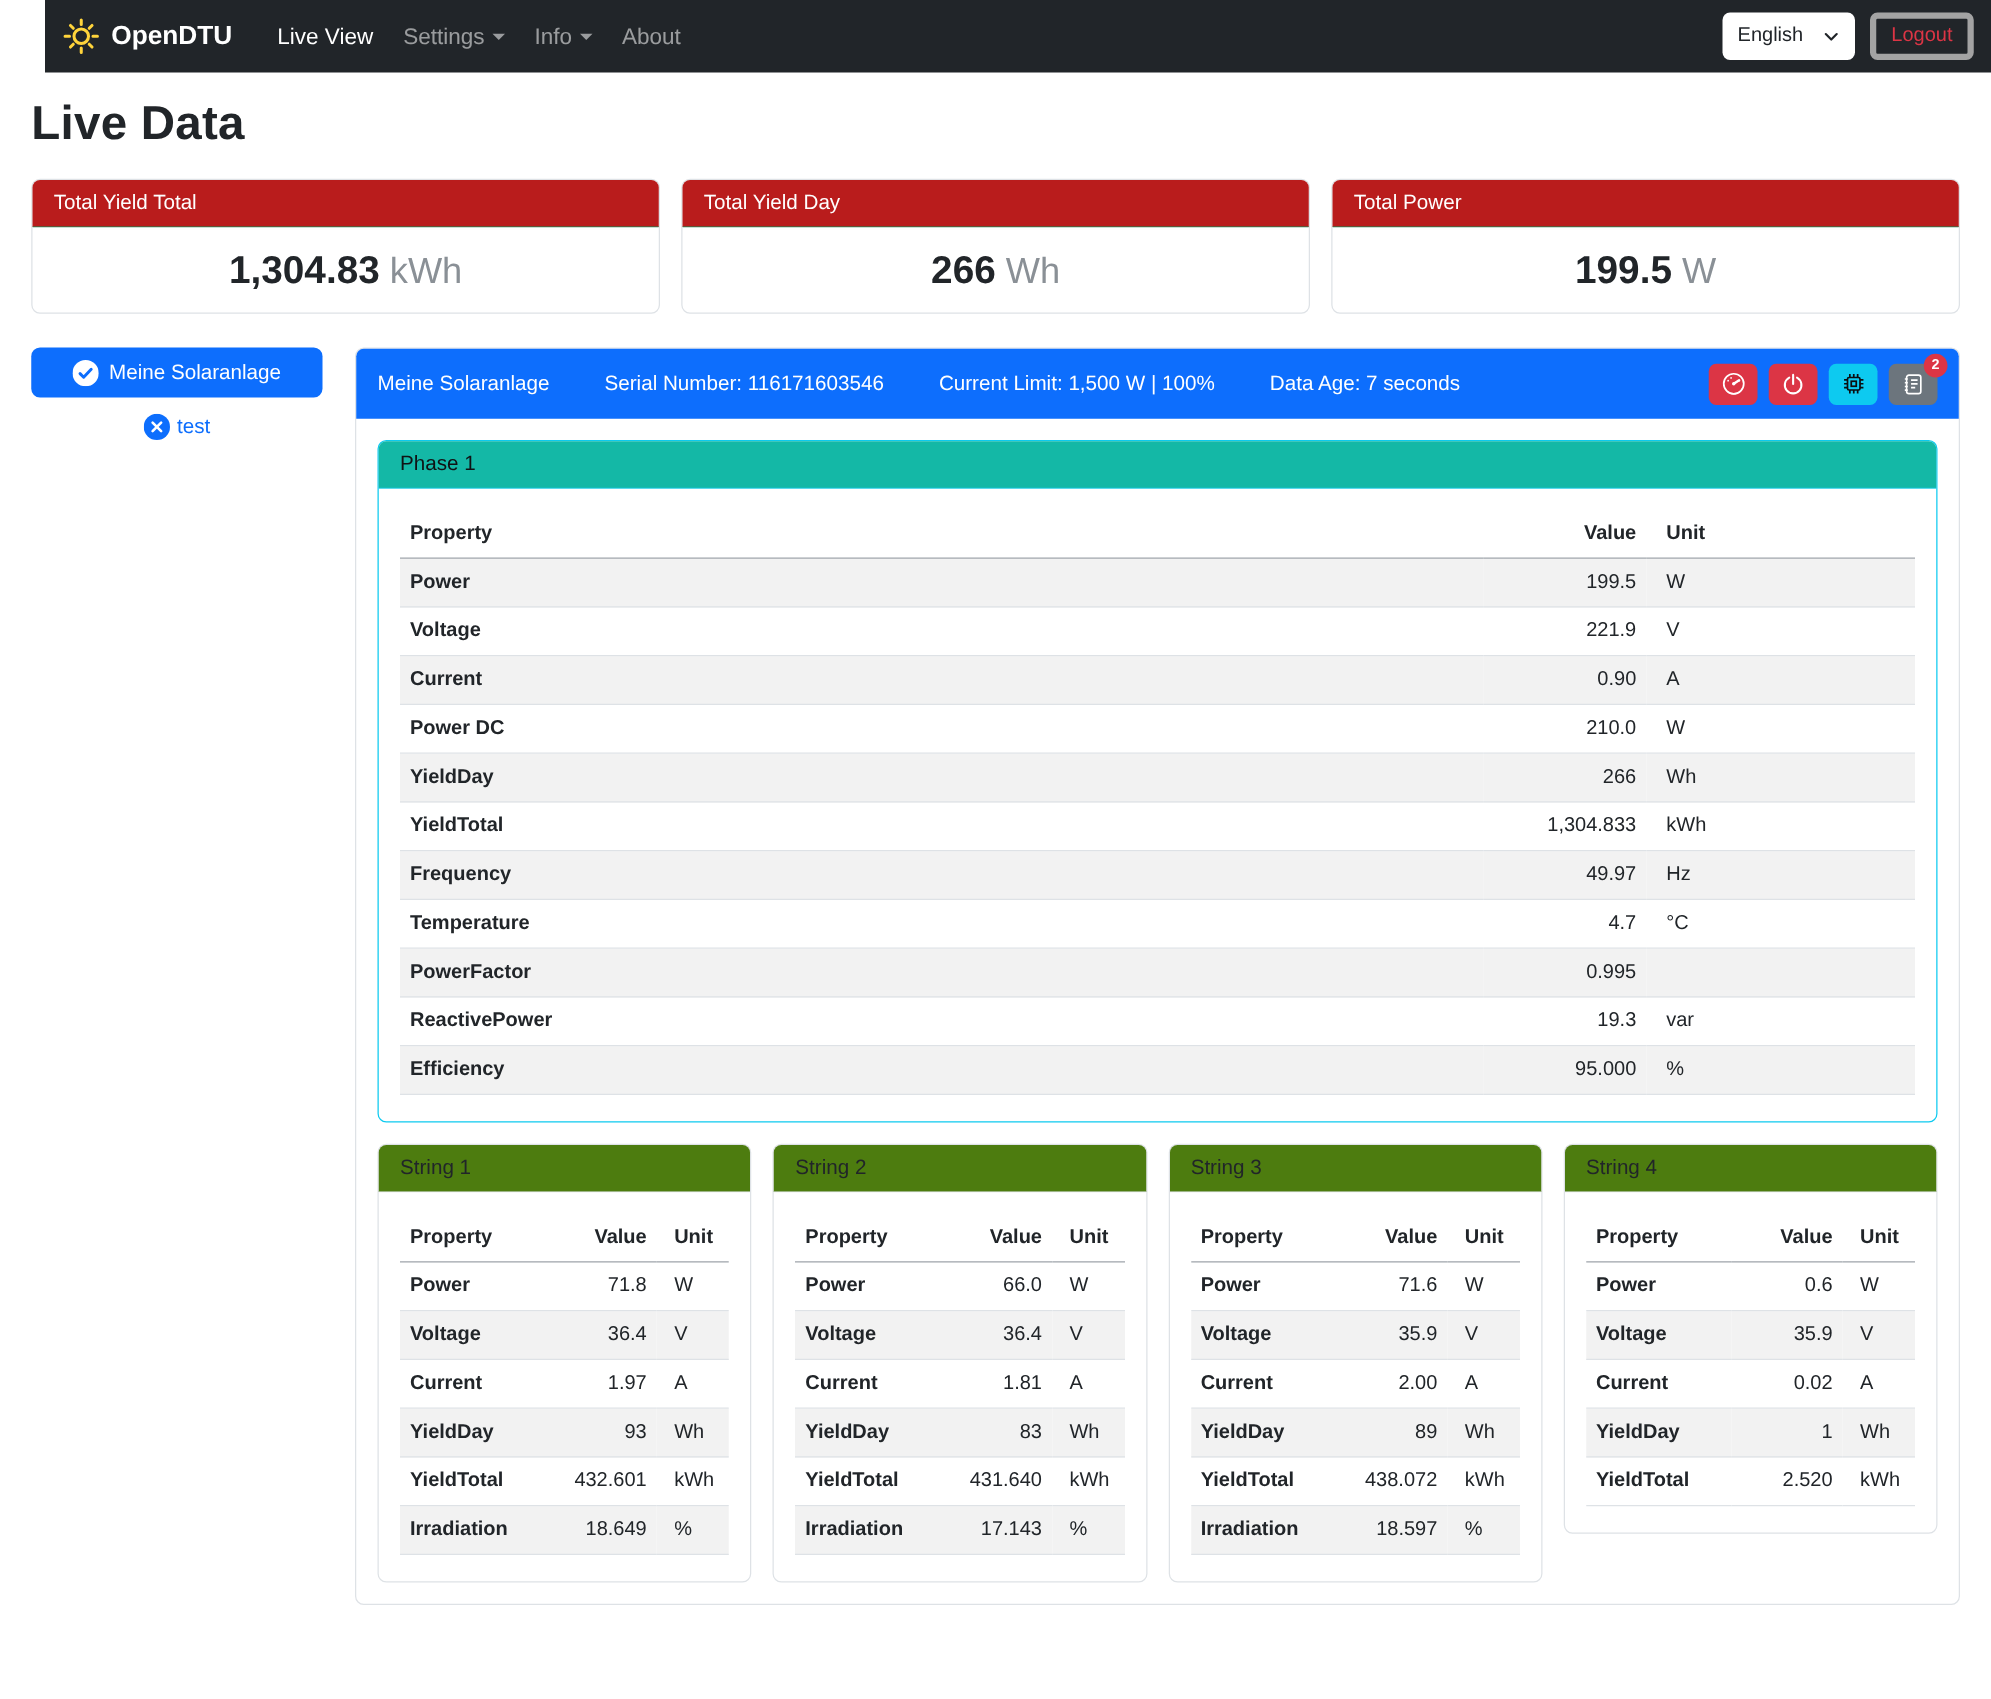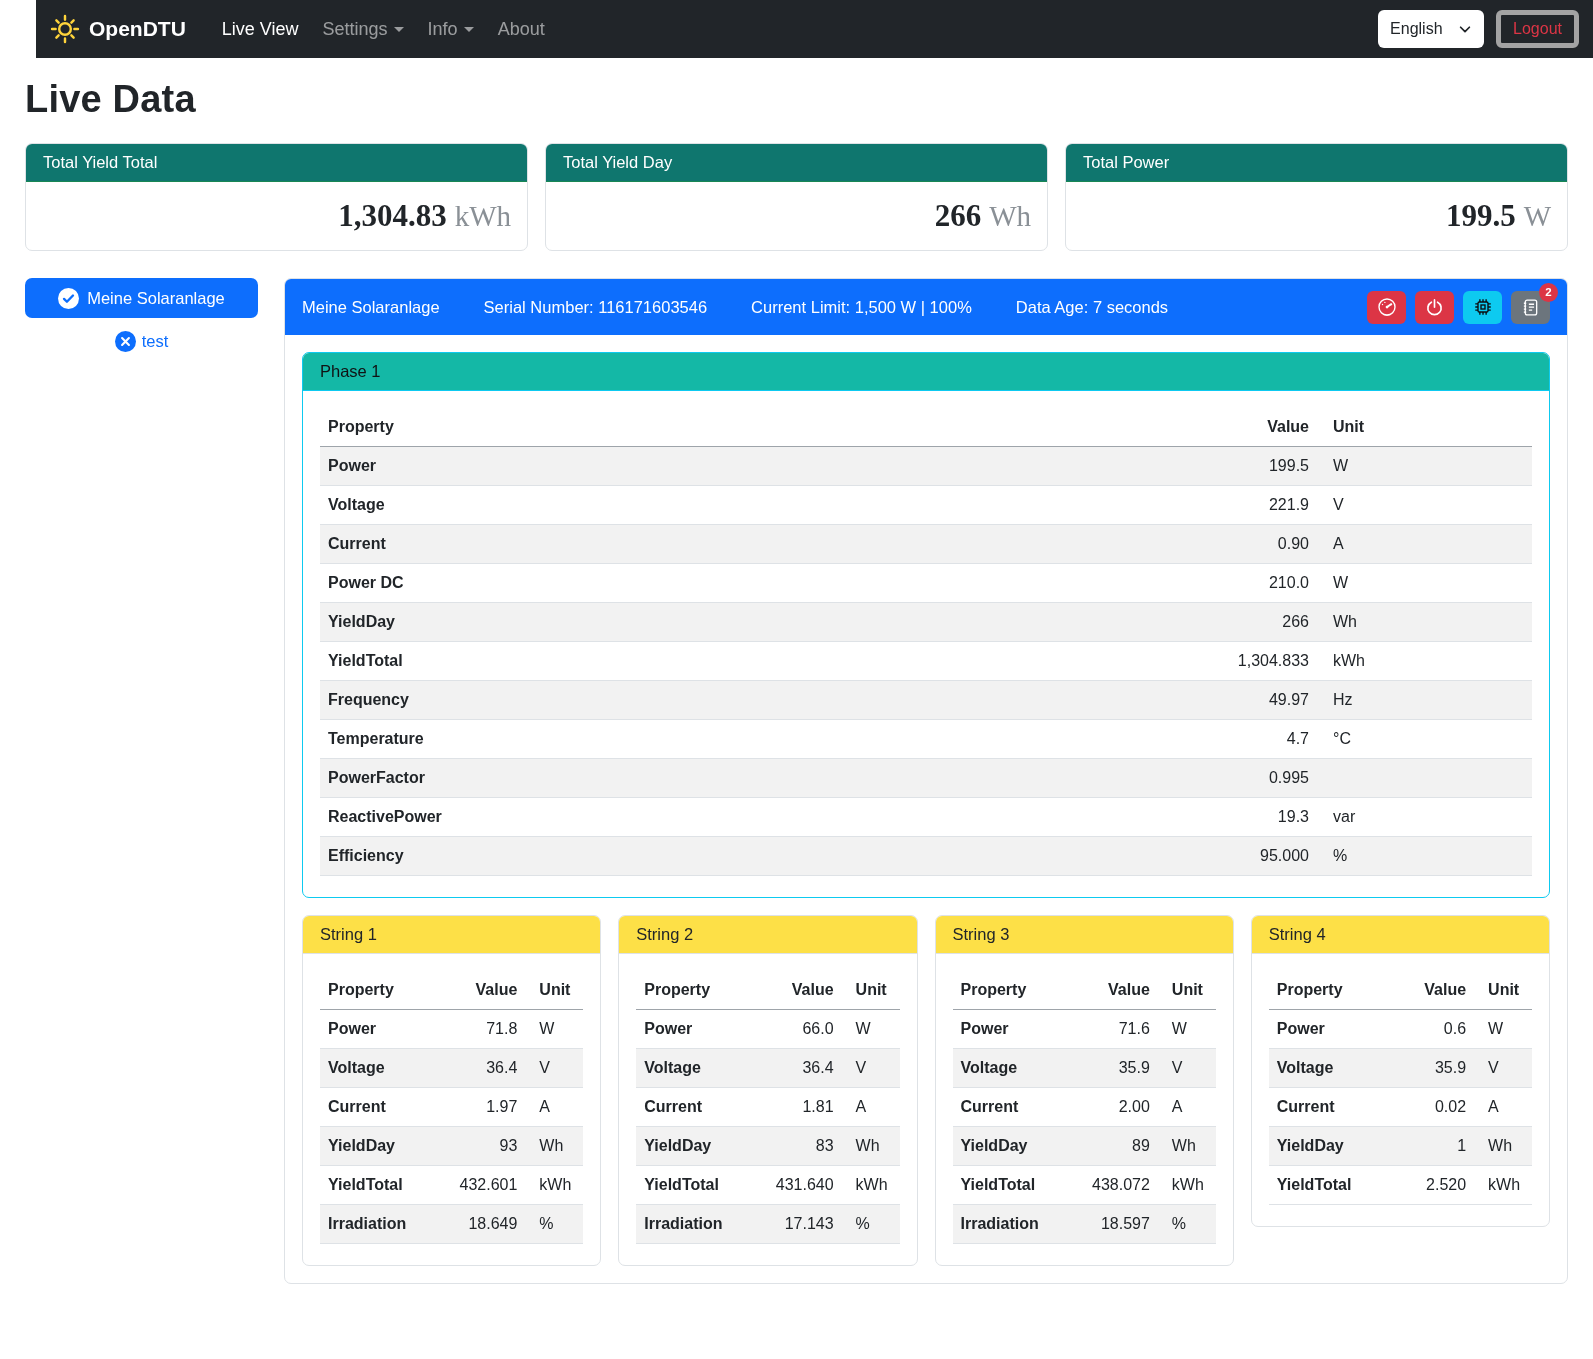--- a/index.html
+++ b/index.html
@@ -35,22 +35,22 @@
   
   .container { padding: 0 25px; }
   .page-title { font-size:38px; font-weight:700; margin:20px 0 22px; letter-spacing:.2px; }
 
   .card { border:1px solid #dee2e6; border-radius:7px; background:#fff; }
   .card-header { padding:9px 17px; border-bottom:1px solid #dee2e6; border-radius:6px 6px 0 0; font-size:16.5px; }
 
   
   .summary-row { display:flex; gap:17px; margin-bottom:27px; }
   .summary-card { flex:1; }
-  .summary-card .card-header { background:#0f766e; color:#fff; border-bottom-color:#198754; }
-  .summary-body { padding:16px; text-align:right;font-family:Liberation Serif, serif; }
+  .summary-card .card-header { background:#b91c1c; color:#fff; border-bottom-color:#198754; }
+  .summary-body { padding:16px; text-align:center; }
   .summary-value { font-size:31px; font-weight:700; color:#212529; }
   .summary-unit { font-size:29px; color:#8a9096; font-weight:400; margin-left:8px; }
 
   
   .content-row { display:flex; align-items:flex-start; }
   .sidebar { width:233px; margin-right:26px; flex:none; }
   .inverter-select-btn {
     width:100%; background:#0d6efd; color:#fff; border:none; border-radius:7px;
     height:40px; font-size:16.5px; font-family:inherit; display:flex; align-items:center;
     justify-content:center; gap:8px; cursor:pointer;
@@ -94,21 +94,21 @@
   .phase-table td.val { width:130px; }
   .phase-table td.unit, .phase-table th.unit { width:215px; padding-left:16px; }
   .phase-table tbody tr:nth-child(odd)  { background:#f2f2f2; }
   .string-table tbody tr:nth-child(even){ background:#f2f2f2; }
   .string-table td.val { width:34%; }
   .string-table td.unit, .string-table th.unit { width:22%; padding-left:14px; }
 
   
   .strings-row { display:flex; gap:17px; align-items:flex-start; }
   .string-card { flex:1; }
-  .string-card .card-header { background:#fde047; color:#212529; }
+  .string-card .card-header { background:#4d7c0f; color:#212529; }
   .string-body { padding:17px 17px 21px; }
 
   svg { display:block; }
 </style>
 </head>
 <body>
 
 <nav class="navbar">
   <div class="brand">
     <span>

